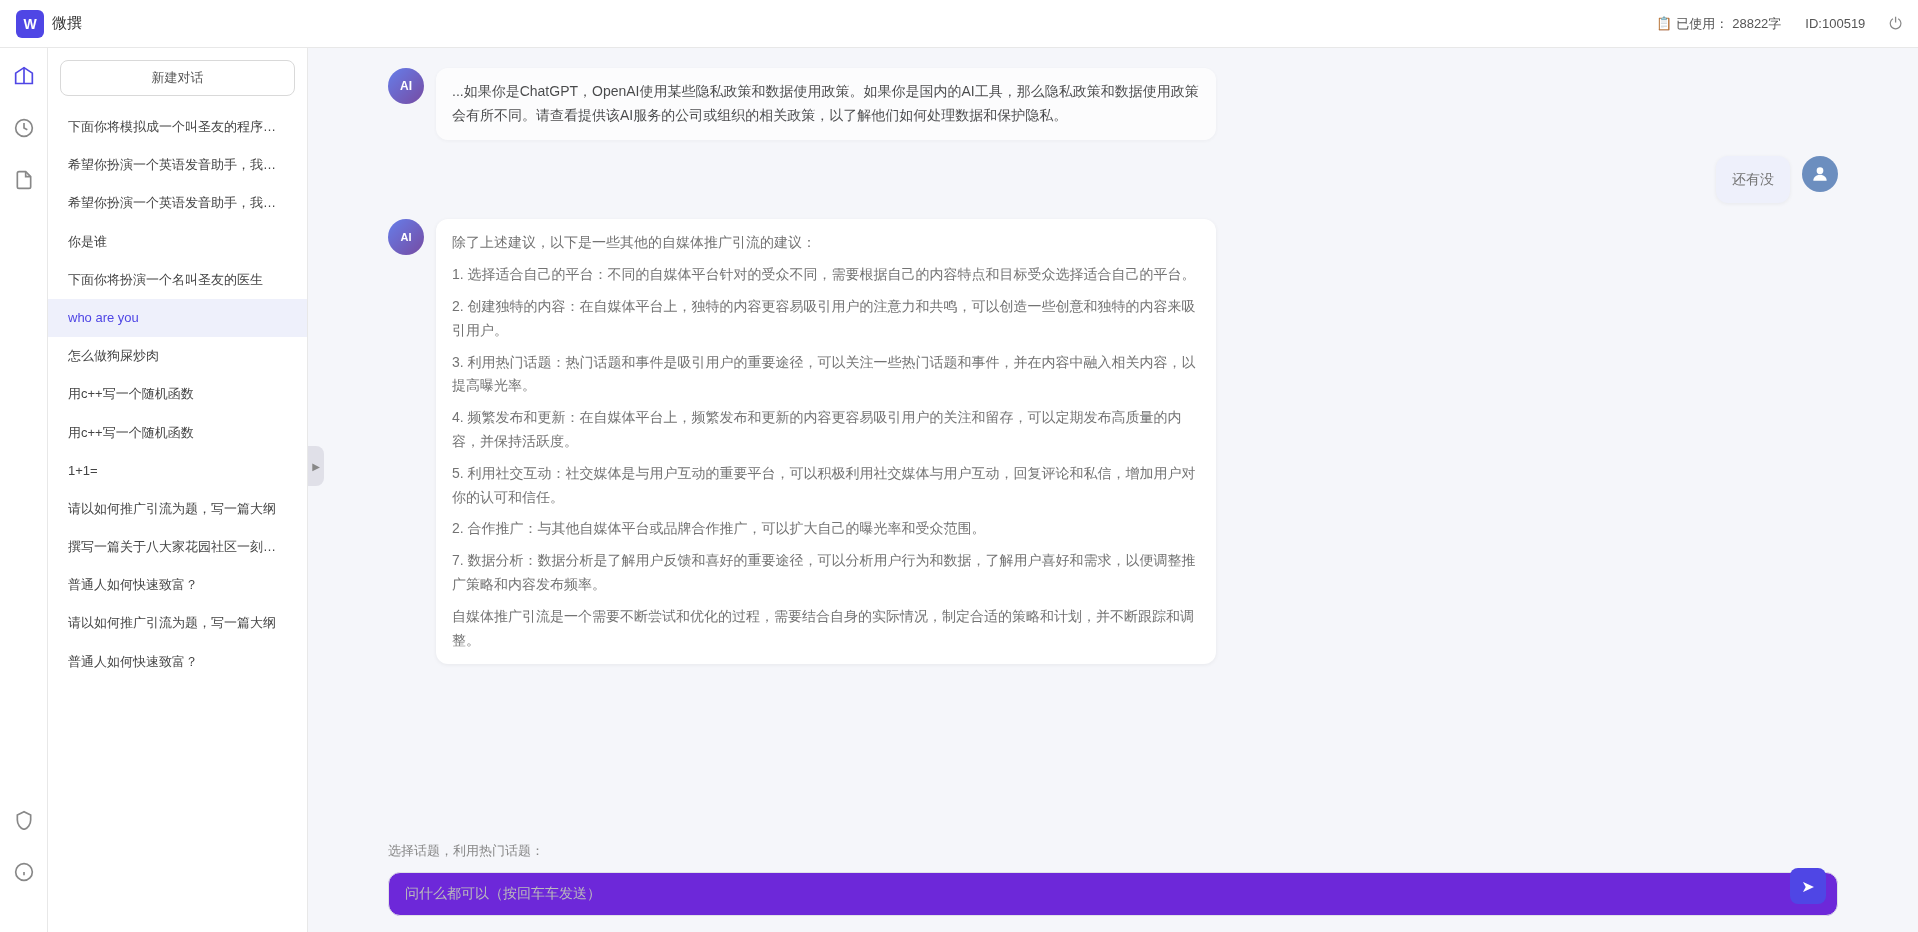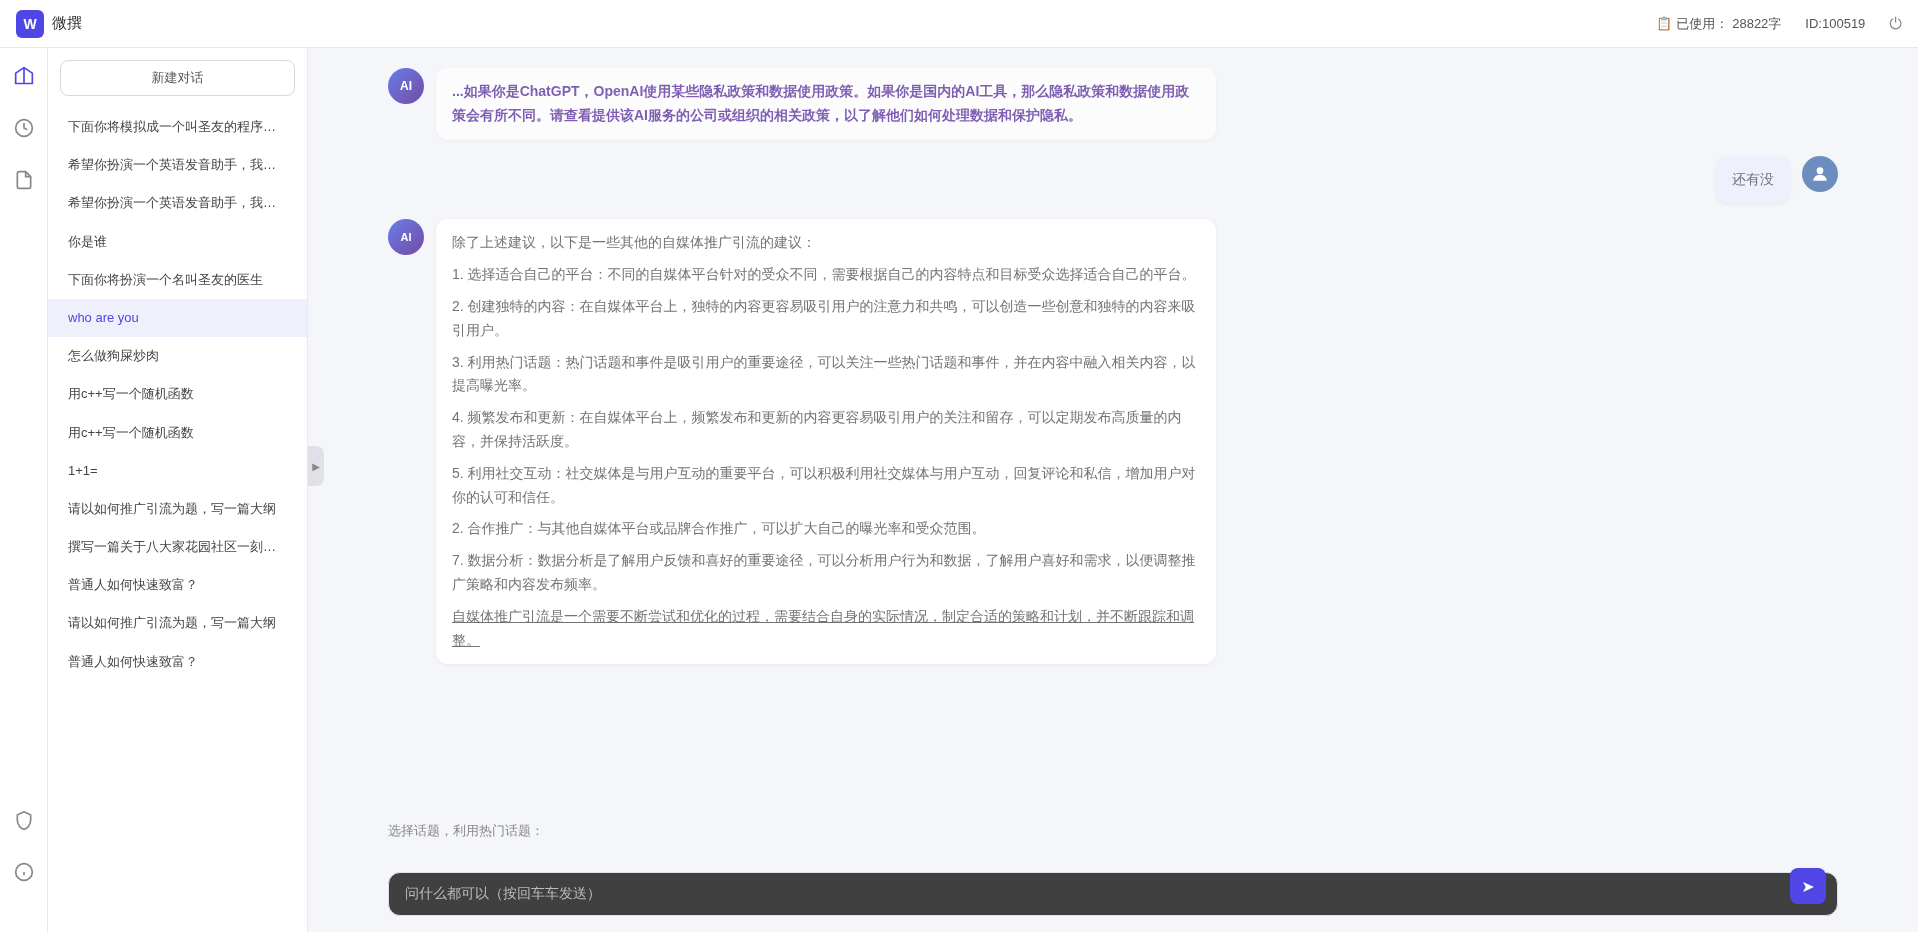--- a/index.html
+++ b/index.html
@@ -123,60 +123,58 @@
       background: #fff;
       border-radius: 12px;
       padding: 12px 16px;
       font-size: 14px;
       line-height: 1.7;
       color: #737373;
       box-shadow: 0 1px 4px rgba(0,0,0,0.06);
     }
     .msg-bubble.user-bubble { background: #eef0fb; }
     .msg-bubble p { margin-bottom: 8px; }
-    .msg-bubble p:last-child { margin-bottom: 0; text-decoration: underline; }
+    .msg-bubble p:last-child { margin-bottom: 0; }
 
     
     .prev-msg-partial {
       background: #fff;
       border-radius: 12px;
       padding: 12px 16px;
       font-size: 14px;
       line-height: 1.7;
-      color: #4c1d95;
+      color: #000000;
       box-shadow: 0 1px 4px rgba(0,0,0,0.06);
       max-width: 780px;
       opacity: 0.7;
-      font-weight: bold;
     }
 
     
     .quick-topics {
       padding: 8px 80px 4px 80px;
       font-size: 13px;
       color: #888;
     }
 
     
     .input-area {
       padding: 8px 80px 16px 80px;
       background: #f5f6fa;
     }
     .input-box {
-      background: #404040;
+      background: #6d28d9;
       border-radius: 12px;
       border: 1px solid #e0e0e8;
       padding: 12px 50px 12px 16px;
       font-size: 14px;
       color: #bbb;
       width: 100%;
       position: relative;
       display: flex;
       align-items: center;
-      margin-top: 20px;
     }
     .input-placeholder { flex: 1; font-size: 14px; color: #bbb; }
     .send-btn {
       position: absolute;
       right: 12px;
       bottom: 12px;
       width: 36px;
       height: 36px;
       background: #4f46e5;
       border-radius: 8px;

